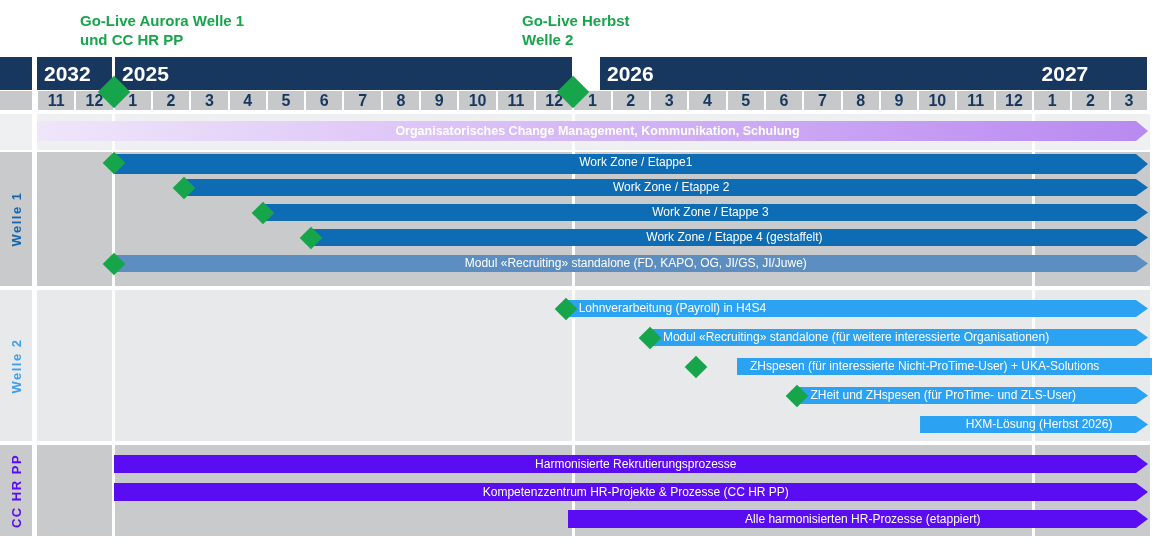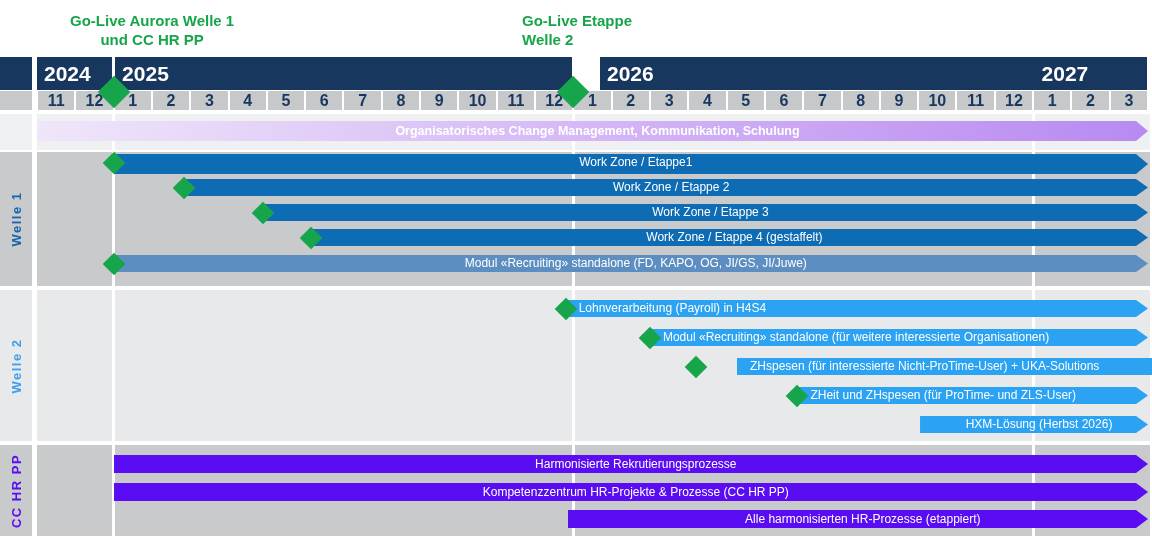--- a/index.html
+++ b/index.html
@@ -38,32 +38,32 @@
   .diamond{
     position:absolute;background:#17a54b;z-index:3;
     transform:translate(-50%,-50%) rotate(45deg);
   }
   .big-diamond{z-index:5;}
 </style>
 </head>
 <body>
 
 <div class="stage">
-  <div class="golive" style="left:70px;top:11px;text-align:center;">
+  <div class="golive" style="left:80px;top:11px;">
     <div>Go-Live Aurora Welle 1</div>
     <div>und CC HR PP</div>
   </div>
   <div class="golive" style="left:522px;top:11px;">
-    <div>Go-Live Etappe</div>
+    <div>Go-Live Herbst</div>
     <div>Welle 2</div>
   </div>
 
   <div id="year-row">
       <div class="year-row-cell" style="left: 0px; top: 57px; width: 32px; height: 33px; position: absolute;"></div>
-      <div class="year-row-cell" style="left: 37px; top: 57px; width: 75.1207px; height: 33px; position: absolute;">2024</div>
+      <div class="year-row-cell" style="left: 37px; top: 57px; width: 75.1207px; height: 33px; position: absolute;">2032</div>
       <div class="year-row-cell" style="left: 115.121px; top: 57px; width: 456.724px; height: 33px; position: absolute;">2025</div>
       <div class="year-row-cell" style="left: 600px; top: 57px; width: 547px; height: 33px; position: absolute;">2026</div>
       <div class="year-row-cell" style="left: 1034.57px; top: 57px; width: 111.931px; height: 33px; position: absolute;">2027</div>
     </div>
   <div id="month-row">
       <div class="month-cell" style="left: 0px; top: 91px; width: 32px; height: 19px; position: absolute;"></div>
       <div class="month-cell" style="left: 38px; top: 91px; width: 36.3103px; height: 19px; line-height: 19px; position: absolute;">11</div>
       <div class="month-cell" style="left: 76.3103px; top: 91px; width: 36.3103px; height: 19px; line-height: 19px; position: absolute;">12</div>
       <div class="month-cell" style="left: 114.621px; top: 91px; width: 36.3103px; height: 19px; line-height: 19px; position: absolute;">1</div>
       <div class="month-cell" style="left: 152.931px; top: 91px; width: 36.3103px; height: 19px; line-height: 19px; position: absolute;">2</div>

